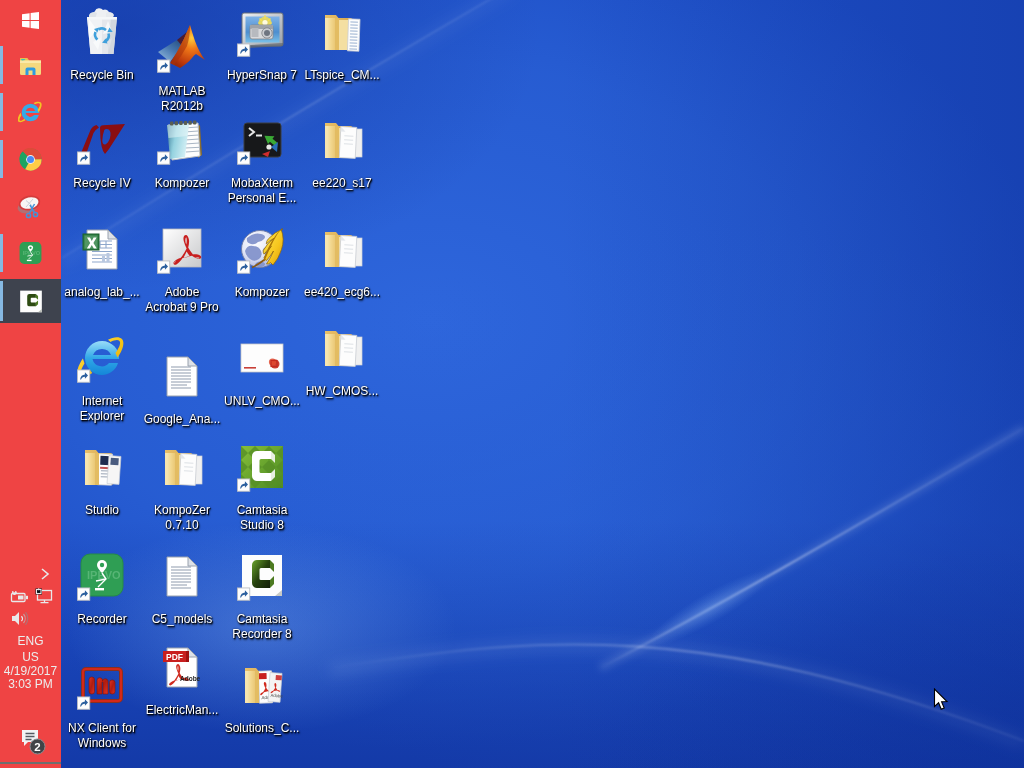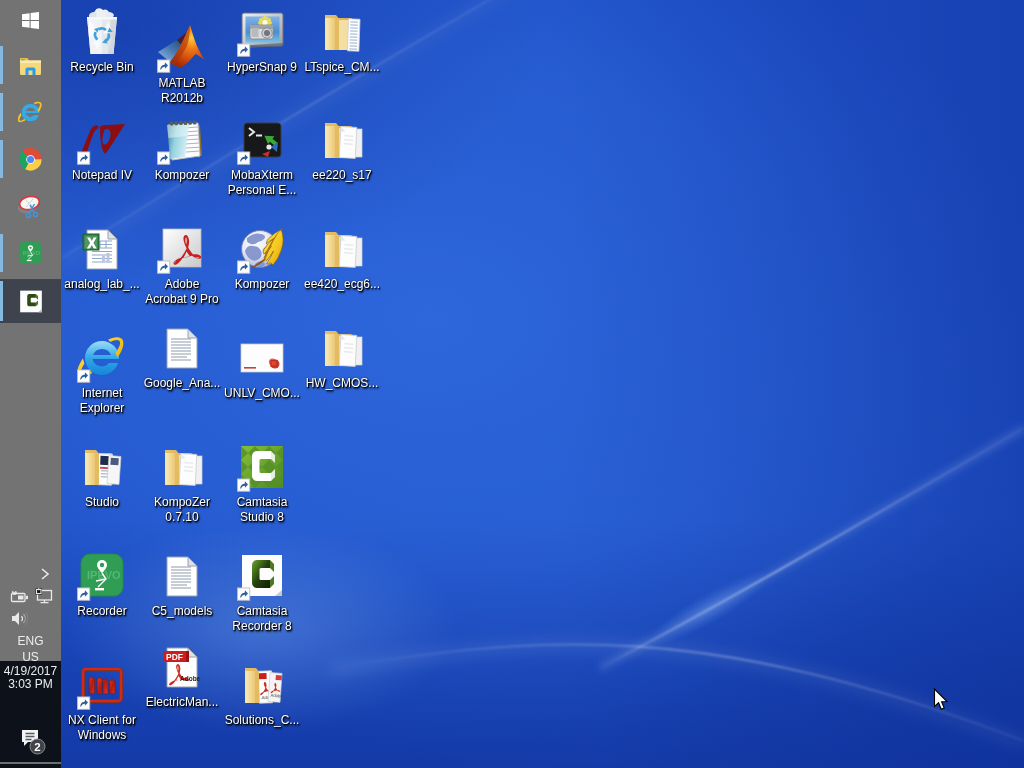--- a/index.html
+++ b/index.html
@@ -1,21 +1,21 @@
 <!DOCTYPE html>
 <html><head><meta charset="utf-8"><title>Desktop</title>
 <style>
 html,body{margin:0;padding:0}
 body{width:1024px;height:768px;position:relative;overflow:hidden;background:#0d1119;
  font-family:"Liberation Sans",sans-serif;-webkit-font-smoothing:antialiased}
 #wall{position:absolute;left:61px;top:0}
-#bar{position:absolute;left:0;top:0;width:61px;height:661px;background:#737373;z-index:5}
+#bar{position:absolute;left:0;top:0;width:61px;height:768px;background:#ef4444;z-index:5}
 .cell{position:absolute;width:80px;text-align:center;color:#fff;font-size:12px;line-height:14.5px;z-index:3}
 .cell svg.ic{display:block;margin:0 auto;overflow:visible}
-.lbl{margin-top:4px;text-shadow:1px 1px 1px #000,1px 2px 2px rgba(0,0,0,.85),0 0 2px rgba(0,0,0,.6)}
+.lbl{margin-top:12px;text-shadow:1px 1px 1px #000,1px 2px 2px rgba(0,0,0,.85),0 0 2px rgba(0,0,0,.6)}
 .bi{position:absolute;left:0;width:61px;display:flex;justify-content:center;align-items:center}
 .ind{position:absolute;left:0;width:3px;background:#86b9e2;z-index:7}
 .tray{position:absolute;width:61px;text-align:center;color:#eceded;font-size:12px;z-index:6}
 </style></head>
 <body>
 
 <svg id="wall" width="963" height="768" viewBox="0 0 963 768">
 <defs>
 <radialGradient id="gb" cx="0.5" cy="0.5" r="0.5">
  <stop offset="0" stop-color="#2e66dc"></stop>
@@ -209,21 +209,21 @@
         <path d="M27,7 v4 M21.5,10.5 l2.5,2.5 M32.5,10.5 l-2.5,2.5 M20,15 h3.5 M34,15 h-3.5"></path>
       </g>
 <circle cx="27" cy="14.5" r="2.6" fill="#fffbe0"></circle>
 <rect x="12" y="17" width="23" height="14" rx="2" fill="#d9dadc" stroke="#84878c" stroke-width="0.8"></rect>
 <rect x="12" y="17" width="23" height="4" fill="#9fa3a8"></rect>
 <rect x="13.5" y="20" width="7" height="9" fill="#b7babf"></rect>
 <circle cx="29" cy="25" r="5.2" fill="#cbcdd1" stroke="#7d8085" stroke-width="0.8"></circle>
 <circle cx="29" cy="25" r="3" fill="#6e7580"></circle>
 <use href="#arrowov" transform="translate(-1,35.5) scale(0.88)"></use>
     </svg>
-    <div class="lbl">HyperSnap 9</div>
+    <div class="lbl">HyperSnap 7</div>
   </div>
 <div class="cell" style="left:302px;top:8px">
     <svg class="ic" width="48" height="48" viewBox="0 0 48 48">
 <use href="#folback"></use>
 <path d="M21,12 h11 v30 h-11 z" fill="#f4dfa2"></path>
 <g transform="rotate(2 34 26)">
 <rect x="30" y="11" width="11.5" height="32" fill="#fdfdfd" stroke="#c9cdd3" stroke-width="0.8"></rect>
 <g stroke="#8fa8cc" stroke-width="0.9">
           <path d="M32,14 h7.5 M32,17 h7.5 M32,20 h7.5 M32,23 h7.5 M32,26 h7.5 M32,29 h7.5 M32,32 h7.5 M32,35 h7.5 M32,38 h7.5 M32,41 h7.5"></path>
         </g>
@@ -234,21 +234,21 @@
   </div>
 <div class="cell" style="left:62px;top:116px">
     <svg class="ic" width="48" height="48" viewBox="0 0 48 48">
 <g fill="#8a0e12">
 <path d="M3,37 L12.5,14 Q14.5,10 18.5,9 L21,11.5 Q17.5,13.5 15.5,17 L8.5,37 Z"></path>
 <path fill-rule="evenodd" d="M22,12 Q22,9.5 25,9.2 L47,8 L31,33 L27,38 Q24.5,35 23.5,30 Q22,22 22,12 Z
 M26.3,14 Q24.3,19.5 24.3,24.5 Q24.5,29 27.3,28.4 Q30.3,27.3 32,22 Q33.6,16 30.8,13.6 Q28,12.3 26.3,14 Z"></path>
 </g>
 <use href="#arrowov" transform="translate(-1,35.5) scale(0.88)"></use>
     </svg>
-    <div class="lbl">Notepad IV</div>
+    <div class="lbl">Recycle IV</div>
   </div>
 <div class="cell" style="left:142px;top:116px">
     <svg class="ic" width="48" height="48" viewBox="0 0 48 48">
 <defs>
 <linearGradient id="npc" x1="0" y1="0" x2="1" y2="0.3">
  <stop offset="0" stop-color="#2e7292"></stop>
           <stop offset="0.45" stop-color="#8fd0de"></stop>
           <stop offset="1" stop-color="#d0eef4"></stop>
 </linearGradient>
 </defs>
@@ -386,21 +386,21 @@
           <stop offset="0.5" stop-color="#f8c818"></stop>
           <stop offset="1" stop-color="#d89e06"></stop>
 </linearGradient>
 </defs>
 <path d="M24,7 a17,17 0 1 0 0,34 a17,17 0 0 0 16,-12 l-9,0 a9.5,9.5 0 0 1 -16.5,-4 l26.5,0 a17,17 0 0 0 -17,-18 z M24,15 a9.5,9.5 0 0 1 9,6 l-18,0 a9.5,9.5 0 0 1 9,-6 z" fill="url(#ieg)"></path>
 <path d="M44,5 c-3,-3 -9,-2 -14,0.8 l2.5,2.2 c4,-2 7.5,-2.6 9,-1 c1.8,2 -0.5,7 -4,12 l2,4.5 c5.5,-7.5 7.5,-15.3 4.5,-18.5 z M12,36 c-4,3.5 -7,5 -8.5,3.5 c-1.5,-1.8 0.5,-6 3,-10 l-1.6,-5 c-4.8,7 -7,13.8 -4.4,16.8 c2.6,2.8 8.6,1.2 13.8,-2.2 z" fill="url(#iey)"></path>
 <use href="#arrowov" transform="translate(-1,35.5) scale(0.88)"></use>
     </svg>
     <div class="lbl">Internet<br>Explorer</div>
   </div>
-<div class="cell" style="left:142px;top:324px">
+<div class="cell" style="left:142px;top:352px">
     <svg class="ic" width="48" height="48" viewBox="0 0 48 48">
 <use href="#doc"></use>
       <use href="#doclines"></use>
 </svg>
     <div class="lbl">Google_Ana...</div>
   </div>
 <div class="cell" style="left:222px;top:334px">
     <svg class="ic" width="48" height="48" viewBox="0 0 48 48">
 <rect x="3" y="10" width="42" height="28" fill="#fdfdfd" stroke="#c8c8c8" stroke-width="0.8"></rect>
 <g fill="#c42a1e">

